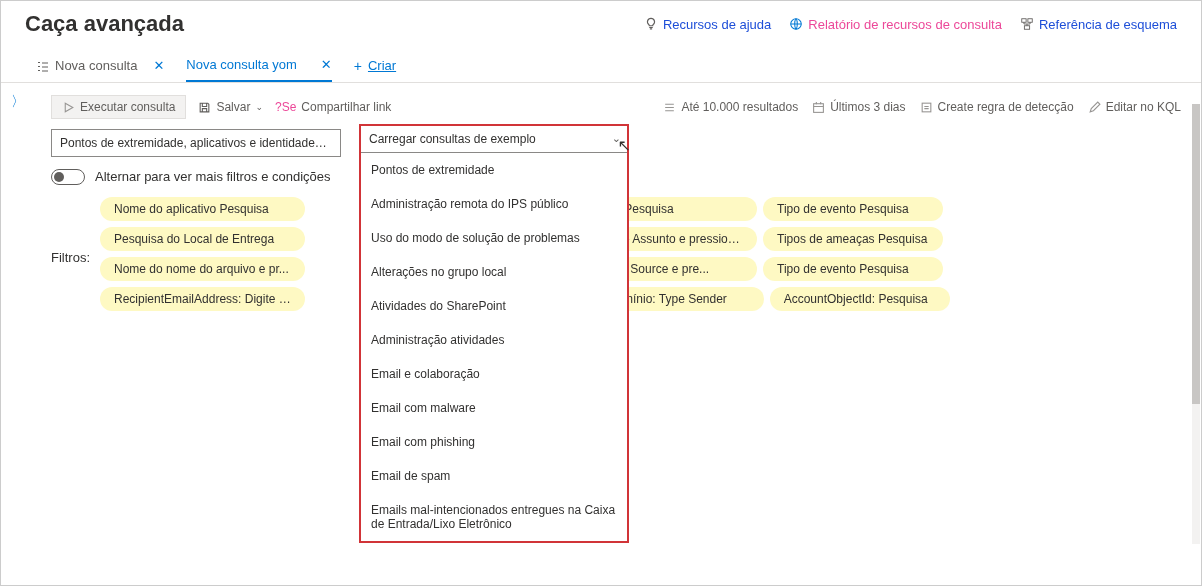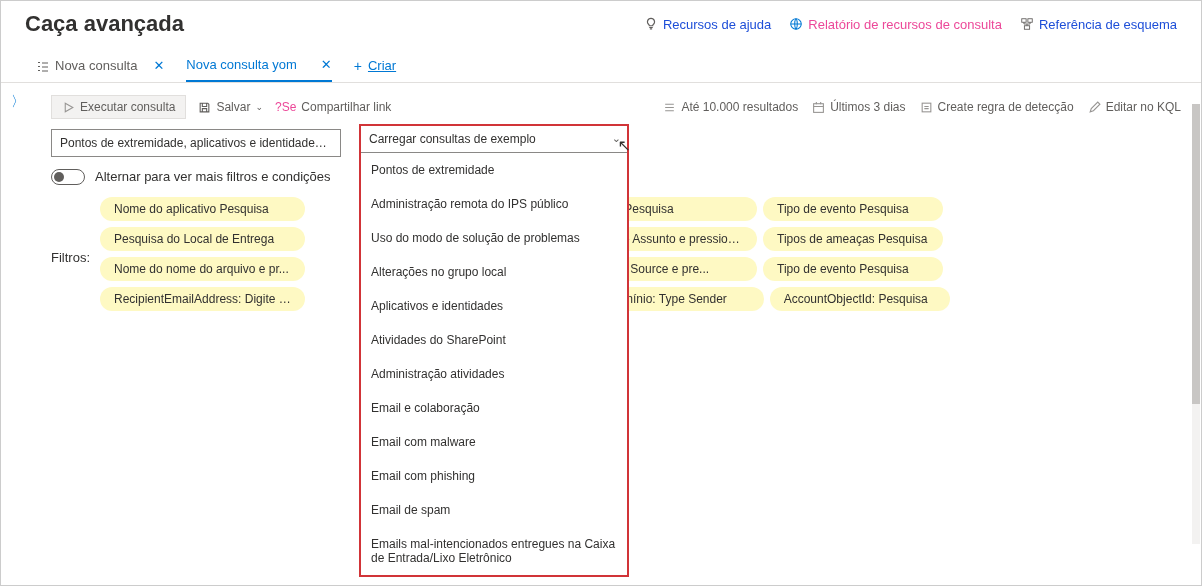--- a/index.html
+++ b/index.html
@@ -376,21 +376,20 @@
       <div class="dropdown">
         <div class="dropdown-header">
           <span>Carregar consultas de exemplo</span>
           <span class="chev">⌄</span>
           <span class="cursor">↖</span>
         </div>
         <div class="dropdown-item">Pontos de extremidade</div>
         <div class="dropdown-item">Administração remota do IPS público</div>
         <div class="dropdown-item">Uso do modo de solução de problemas</div>
         <div class="dropdown-item">Alterações no grupo local</div>
-        <div class="dropdown-item">Aplicativos e identidades</div>
         <div class="dropdown-item">Atividades do SharePoint</div>
         <div class="dropdown-item">Administração atividades</div>
         <div class="dropdown-item">Email e colaboração</div>
         <div class="dropdown-item">Email com malware</div>
         <div class="dropdown-item">Email com phishing</div>
         <div class="dropdown-item">Email de spam</div>
         <div class="dropdown-item">Emails mal-intencionados entregues na Caixa de Entrada/Lixo Eletrônico</div>
       </div>
 
     </div>

